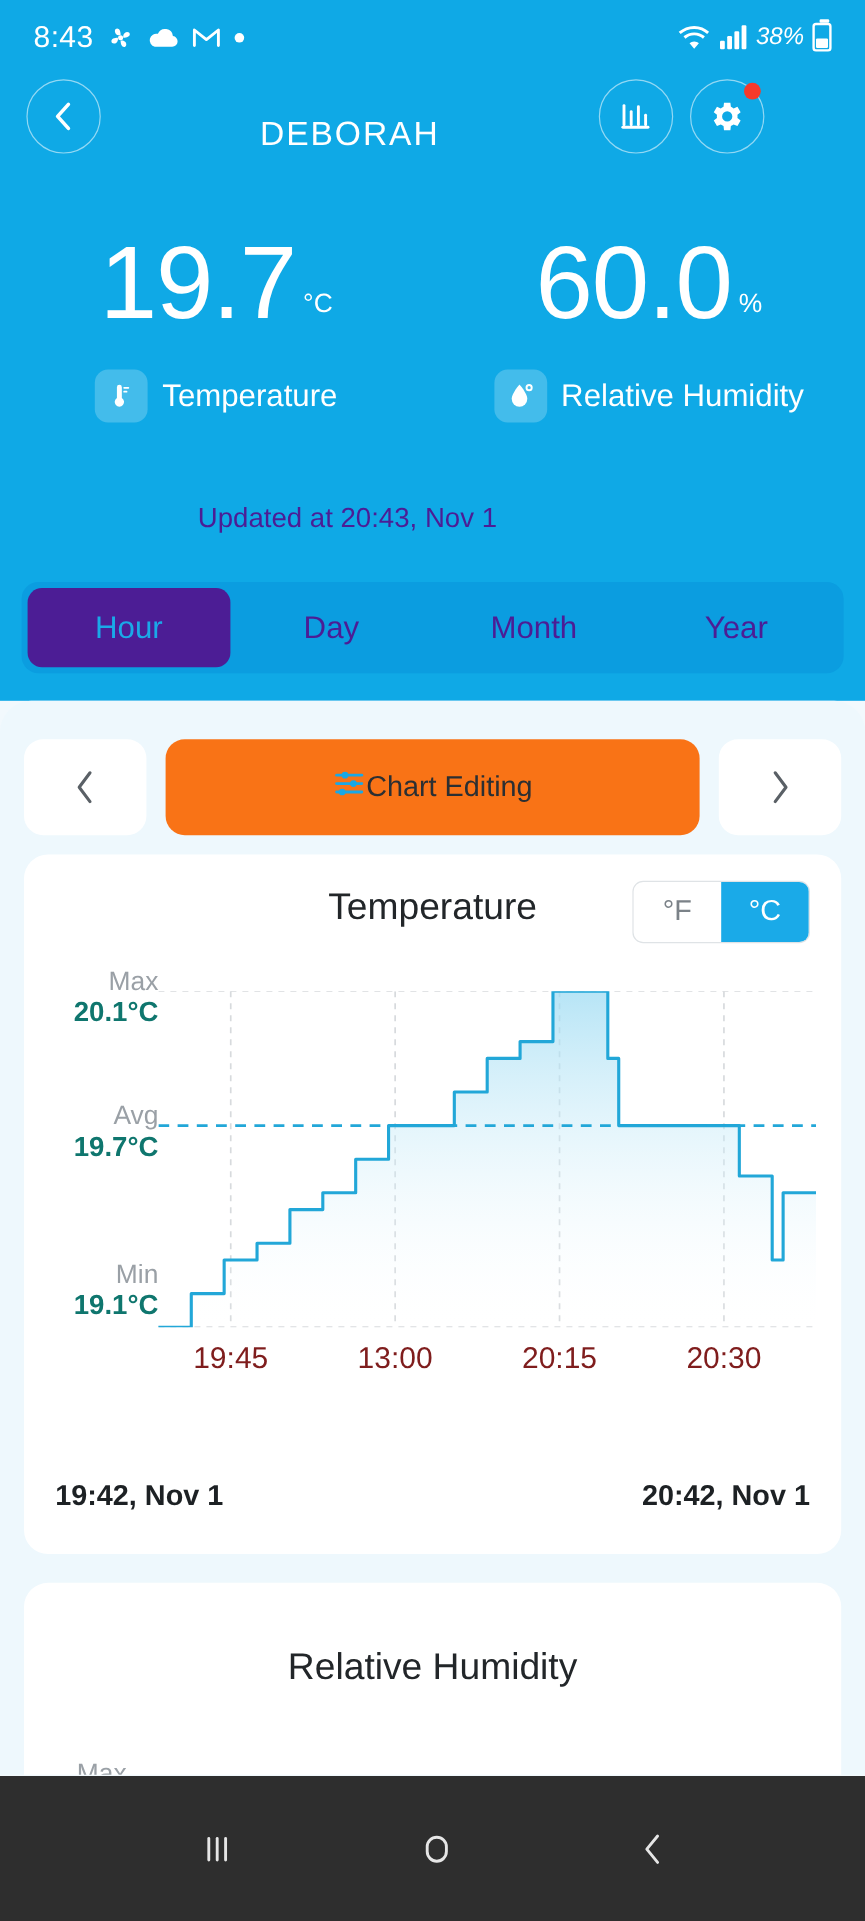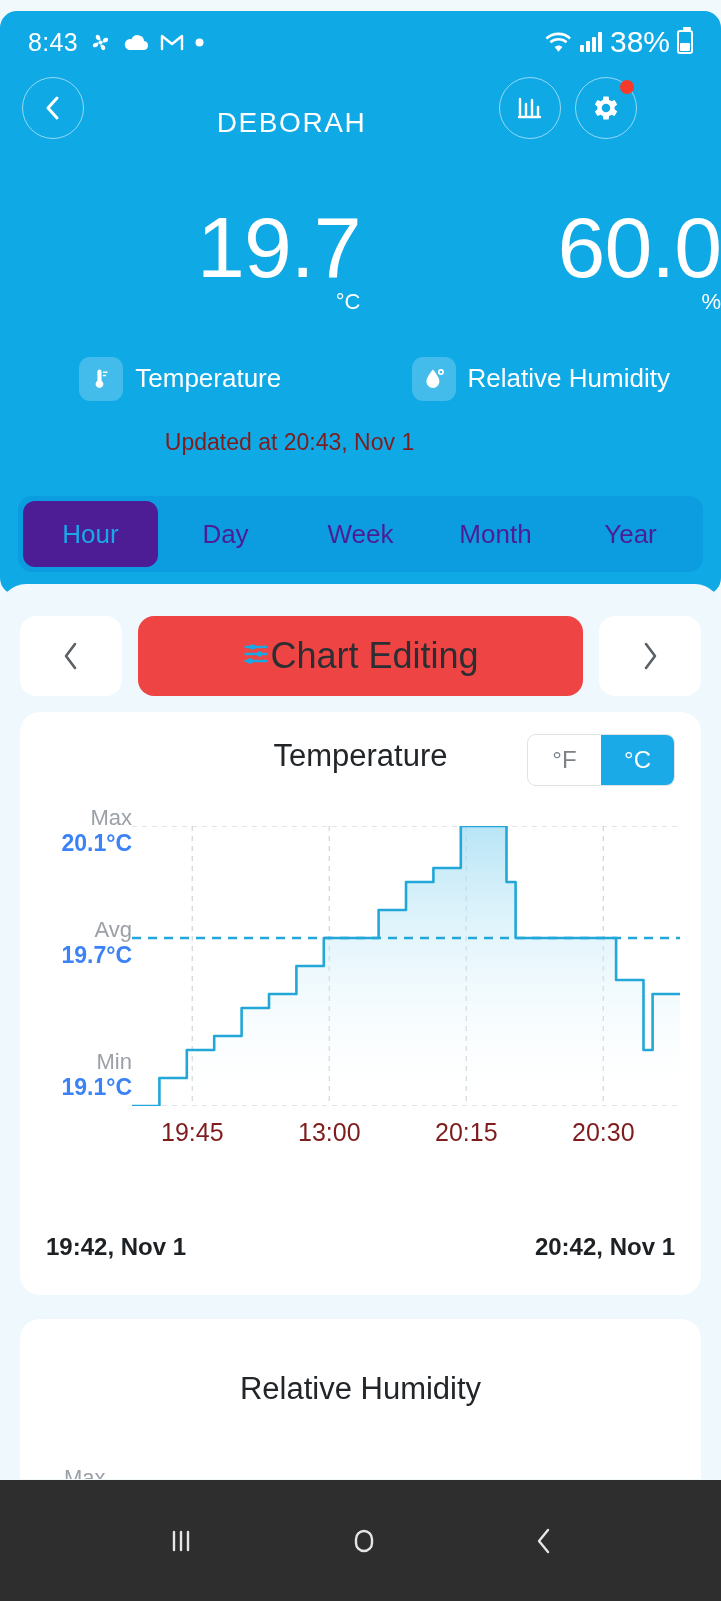--- a/index.html
+++ b/index.html
@@ -6,35 +6,34 @@
   html,body { width:721px; height:1601px; }
   body {
     font-family:"Liberation Sans", sans-serif;
     background:#f2f9fd;
     overflow:hidden;
     position:relative;
   }
 
   
   .blue-panel{
-    position:absolute; left:0; top:11px; width:721px; height:584px;
+    position:absolute; left:0; top:0; width:721px; height:584px;
     background:#0fa9e6;
-    border-radius:17px;
   }
 
   
   .statusbar{
     position:absolute; left:0; top:0; width:721px; height:62px;
     display:flex; align-items:center; justify-content:space-between;
     padding:0 28px; color:#ffffff;
   }
   .sb-left{ display:flex; align-items:center; gap:11px; }
   .sb-time{ font-size:25px; letter-spacing:.3px; }
   .sb-right{ display:flex; align-items:center; gap:7px; }
-  .sb-pct{ font-size:30px; }
+  .sb-pct{ font-size:20px;font-style:italic; }
   .ico{ display:inline-flex; align-items:center; }
 
   .battery{
     width:16px;height:24px;border:2px solid #fff;border-radius:3px;position:relative;
   }
   .battery::before{
     content:""; position:absolute; top:-5px; left:4px; width:8px; height:3px;
     background:#fff; border-radius:1px;
   }
   .battery::after{
@@ -61,33 +60,33 @@
     position:absolute; top:2px; right:2px; width:14px;height:14px;border-radius:50%;
     background:#f5392b;
   }
 
   
   .readings{
     position:absolute; left:0; top:196px; width:721px;
     display:flex;
   }
   .reading{ width:50%; text-align:center; }
-  .rd-valrow{ display:flex; align-items:flex-end; justify-content:center;flex-direction:column; }
+  .rd-valrow{ display:flex; align-items:flex-end; justify-content:center; }
   .rd-val{ color:#fff; font-size:86px; line-height:.95; font-weight:300; letter-spacing:-1px;}
   .rd-unit{ color:#fff; font-size:22px; margin-left:6px; margin-bottom:12px; font-weight:300;}
   .rd-labrow{ display:flex; align-items:center; justify-content:center; gap:12px; margin-top:30px;}
   .rd-iconbox{
     width:44px;height:44px;border-radius:11px;background:rgba(255,255,255,.22);
     display:flex;align-items:center;justify-content:center;
   }
   .rd-lab{ color:#fff; font-size:26px; }
 
   .updated{
     position:absolute; left:0; top:418px; width:579px; text-align:center;
-    color:#7f1d1d; font-size:23px;
+    color:#4c1d95; font-size:23px;
   }
 
   
   .tabs{
     position:absolute; left:18px; top:485px; width:685px; height:76px;
     background:#0b9de0; border-radius:14px; display:flex; align-items:center;
     padding:5px;
   }
   .tab{
     flex:1; height:100%; display:flex; align-items:center; justify-content:center;
@@ -103,23 +102,23 @@
 
   .navrow{
     position:absolute; left:20px; top:32px; width:681px; height:80px;
     display:flex; gap:16px;
   }
   .nav-sq{
     width:102px;height:80px;background:#fff;border-radius:16px;
     display:flex;align-items:center;justify-content:center;color:#565b60;font-size:34px;
   }
   .nav-mid{
-    flex:1;background:#ef4444;border-radius:16px;
+    flex:1;background:#f97316;border-radius:16px;
     display:flex;align-items:center;justify-content:center;gap:0;
-    color:#2b2f33;font-size:36px;
+    color:#2b2f33;font-size:24px;
   }
 
   .card{
     position:absolute; left:20px; width:681px; background:#fff; border-radius:20px;
   }
   #temp-card{ top:128px; height:583px; }
   #hum-card{ top:735px; height:300px; }
 
   .card-title-row{
     position:relative; height:88px; display:flex; align-items:center; justify-content:center;
@@ -130,21 +129,21 @@
     border:1px solid #dfe3e6; border-radius:9px; display:flex; overflow:hidden;
   }
   .ut{ flex:1; display:flex;align-items:center;justify-content:center;font-size:24px;color:#7b8288;}
   .ut.active{ background:#1aaae8; color:#fff; }
 
   
   .chart-wrap{ position:relative; width:681px; height:340px; }
   .ylabels{ position:absolute; left:0; top:0; width:118px; height:340px; }
   .yl{ position:absolute; right:6px; text-align:right; }
   .yl .k{ color:#9aa0a6; font-size:22px; display:block; line-height:1.1;}
-  .yl .v{ color:#3b82f6; font-size:23px; font-weight:bold; display:block; line-height:1.15;}
+  .yl .v{ color:#0f766e; font-size:23px; font-weight:bold; display:block; line-height:1.15;}
   #yl-max{ top:6px; }
   #yl-avg{ top:118px; }
   #yl-min{ top:250px; }
 
   .plot{ position:absolute; left:112px; top:26px; width:548px; height:280px; }
 
   .xaxis{
     position:absolute; left:112px; top:318px; width:548px; height:34px;
   }
   .xt{ position:absolute; font-size:25px; color:#7f1d1d; font-weight:normal; transform:translateX(-50%);}
@@ -279,21 +278,20 @@
         <span class="rd-lab">Relative Humidity</span>
       </div>
     </div>
   </div>
 
   <div class="updated">Updated at 20:43, Nov 1</div>
 
   <div class="tabs">
     <div class="tab active">Hour</div>
     <div class="tab">Day</div>
-    <div class="tab">Week</div>
     <div class="tab">Month</div>
     <div class="tab">Year</div>
   </div>
 </div>
 
 <div class="content">
 
   <div class="navrow">
     <div class="nav-sq">
       <svg width="20" height="32" viewBox="0 0 20 32" fill="none" stroke="#5a6066" stroke-width="2.6" stroke-linecap="round" stroke-linejoin="round">

